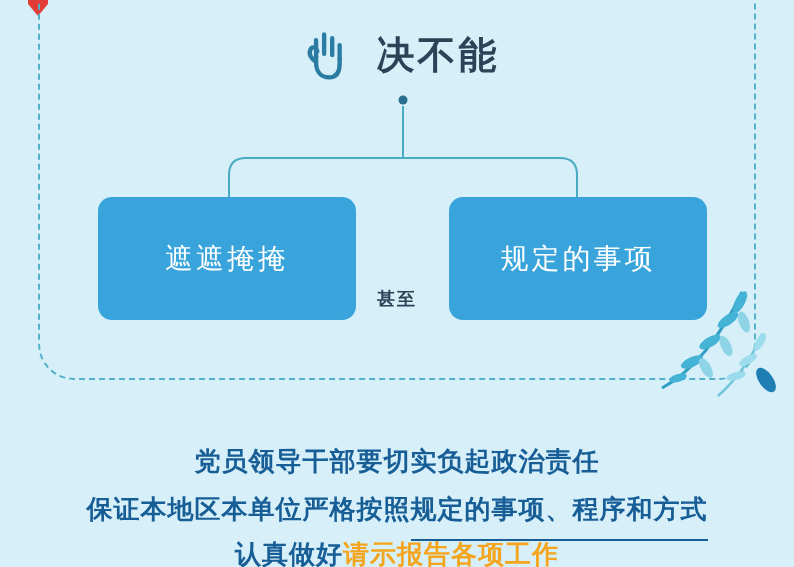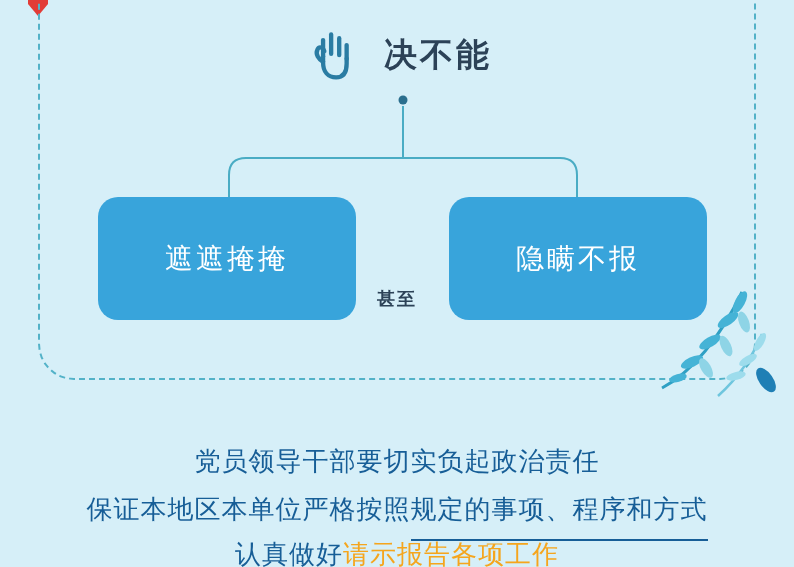--- a/index.html
+++ b/index.html
@@ -29,33 +29,33 @@
     box-sizing:border-box;
   }
 
   
   .header {
     position:absolute; top:24px; left:0; width:100%;
     display:flex; justify-content:center; align-items:center; gap:20px;
   }
   .hand-icon { width:62px; height:62px; }
   .title {
-    font-size:33px; font-weight:700; color:#2c4257; letter-spacing:3px;
+    font-size:38px; font-weight:700; color:#2c4257; letter-spacing:3px;
   }
 
   .connector-svg {
     position:absolute; left:0; top:0; width:794px; height:567px;
     pointer-events:none;
   }
 
   .box {
     position:absolute; top:197px;
     width:258px; height:123px;
     background:#38a4db;
-    border-radius:20px;
+    border-radius:14px;
     color:#ffffff;
     display:flex; align-items:center; justify-content:center;
     font-size:28px; letter-spacing:3px;
   }
   .box-left  { left:98px; }
   .box-right { left:449px; }
 
   .between-label {
     position:absolute; top:287px; left:0; width:100%;
     text-align:center;
@@ -64,21 +64,21 @@
 
   .plant-svg {
     position:absolute; left:648px; top:276px;
     width:132px; height:122px;
   }
 
   .f-line {
     position:absolute; left:0; width:100%;
     text-align:center;
     color:#175e97;
-    font-size:26px; font-weight:400; letter-spacing:1px;
+    font-size:26px; font-weight:700; letter-spacing:1px;
     white-space:nowrap;
   }
   .f-line1 { top:444px; }
   .f-line2 { top:492px; }
   .f-line3 { top:537px; }
 
   .u { border-bottom:2px solid currentColor; padding-bottom:15px; }
   .orange { color:#f5a51d; }
 </style>
 </head>
@@ -102,21 +102,21 @@
     <span class="title">决不能</span>
   </div>
 
   <svg class="connector-svg" viewBox="0 0 794 567">
     <circle cx="403" cy="100" r="4.5" fill="#2b6f8e"></circle>
     <path d="M403 106 V158" stroke="#4aacc4" stroke-width="2" fill="none"></path>
     <path d="M229 197 V175 Q229 158 246 158 H560 Q577 158 577 175 V197" stroke="#4aacc4" stroke-width="2" fill="none"></path>
   </svg>
 
   <div class="box box-left">遮遮掩掩</div>
-  <div class="box box-right">隐瞒不报</div>
+  <div class="box box-right">规定的事项</div>
 
   <div class="between-label">甚至</div>
 
   <svg class="plant-svg" viewBox="0 0 132 122">
     <path d="M14 112 C44 96 72 62 94 16" stroke="#2fa0c4" stroke-width="3" fill="none"></path>
     <path d="M70 120 C90 102 104 82 114 58" stroke="#6fc6de" stroke-width="2.5" fill="none"></path>
     <ellipse cx="92" cy="26" rx="5" ry="12" fill="#45b3d6" transform="rotate(28 92 26)"></ellipse>
     <ellipse cx="80" cy="44" rx="5" ry="12" fill="#45b3d6" transform="rotate(55 80 44)"></ellipse>
     <ellipse cx="96" cy="46" rx="5" ry="11" fill="#8ed4e6" transform="rotate(-20 96 46)"></ellipse>
     <ellipse cx="62" cy="66" rx="5" ry="12" fill="#45b3d6" transform="rotate(60 62 66)"></ellipse>

